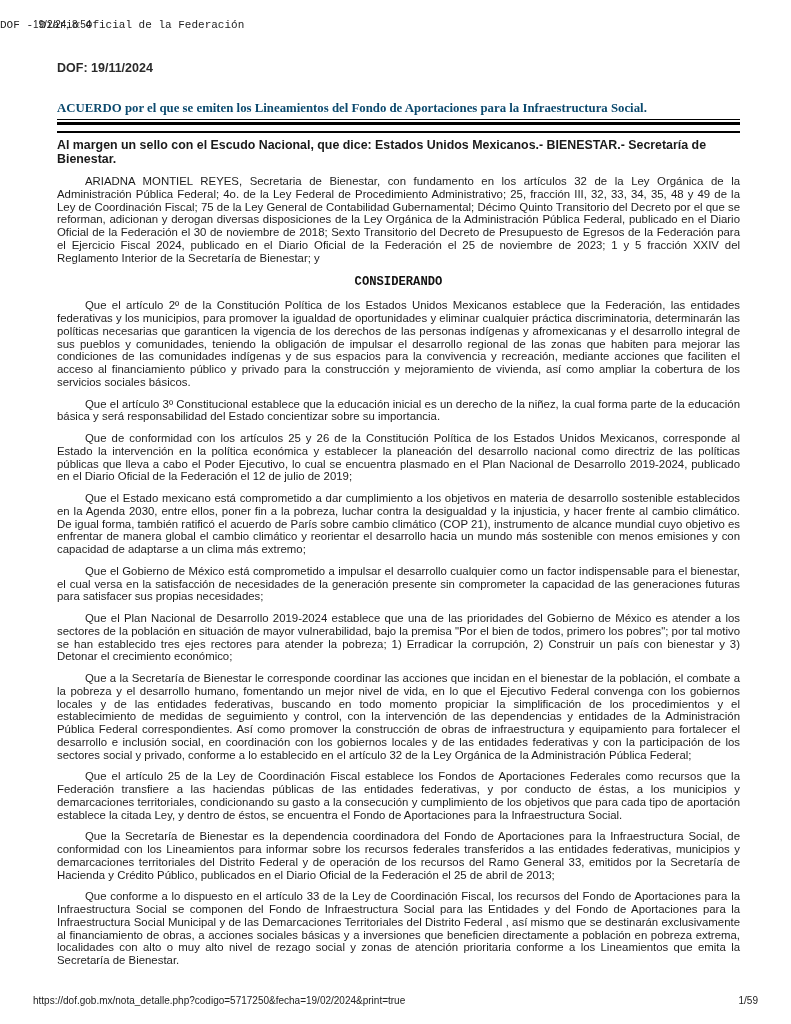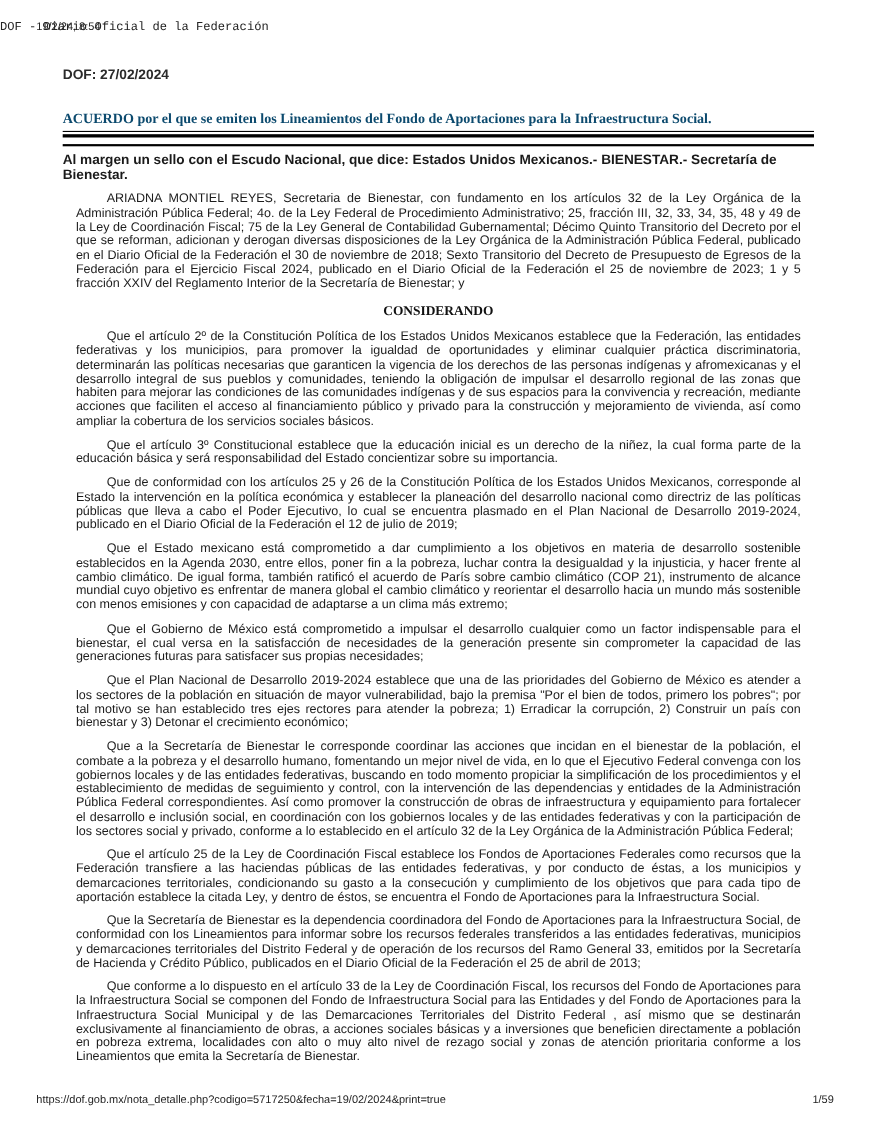--- a/index.html
+++ b/index.html
@@ -62,42 +62,42 @@
     font-weight: bold;
     font-size: 12.4px;
     color: #1a1a1a;
     margin-bottom: 7px;
   }
   .body-par {
     font-size: 11.4px;
     line-height: 12.75px;
     text-align: justify;
     text-indent: 28px;
-    margin: 9px 12px;
+    margin: 9px 0;
     color: #1c1c1c;
   }
   .considerando {
-    font-family: Liberation Serif, serif;
+    font-family: Liberation Mono, monospace;
     font-weight: bold;
     font-size: 12.2px;
     text-align: center;
     margin: 11px 0 10px 0;
     color: #111111;
   }
 </style>
 </head>
 <body>
 
 <div class="print-bar top">
   <span>19/2/24, 8:54</span>
 </div>
 <div class="print-center top">DOF - Diario Oficial de la Federación</div>
 
 <div class="doc">
-  <div class="doc-date">DOF: 27/02/2024</div>
+  <div class="doc-date">DOF: 19/11/2024</div>
 
   <div class="doc-title">ACUERDO por el que se emiten los Lineamientos del Fondo de Aportaciones para la Infraestructura Social.</div>
   <div class="rule-a"></div>
   <div class="rule-b"></div>
 
   <div class="seal-line">Al margen un sello con el Escudo Nacional, que dice: Estados Unidos Mexicanos.- BIENESTAR.- Secretaría de Bienestar.</div>
 
   <p class="body-par">ARIADNA MONTIEL REYES, Secretaria de Bienestar, con fundamento en los artículos 32 de la Ley Orgánica de la Administración Pública Federal; 4o. de la Ley Federal de Procedimiento Administrativo; 25, fracción III, 32, 33, 34, 35, 48 y 49 de la Ley de Coordinación Fiscal; 75 de la Ley General de Contabilidad Gubernamental; Décimo Quinto Transitorio del Decreto por el que se reforman, adicionan y derogan diversas disposiciones de la Ley Orgánica de la Administración Pública Federal, publicado en el Diario Oficial de la Federación el 30 de noviembre de 2018; Sexto Transitorio del Decreto de Presupuesto de Egresos de la Federación para el Ejercicio Fiscal 2024, publicado en el Diario Oficial de la Federación el 25 de noviembre de 2023; 1 y 5 fracción XXIV del Reglamento Interior de la Secretaría de Bienestar; y</p>
 
   <div class="considerando">CONSIDERANDO</div>

